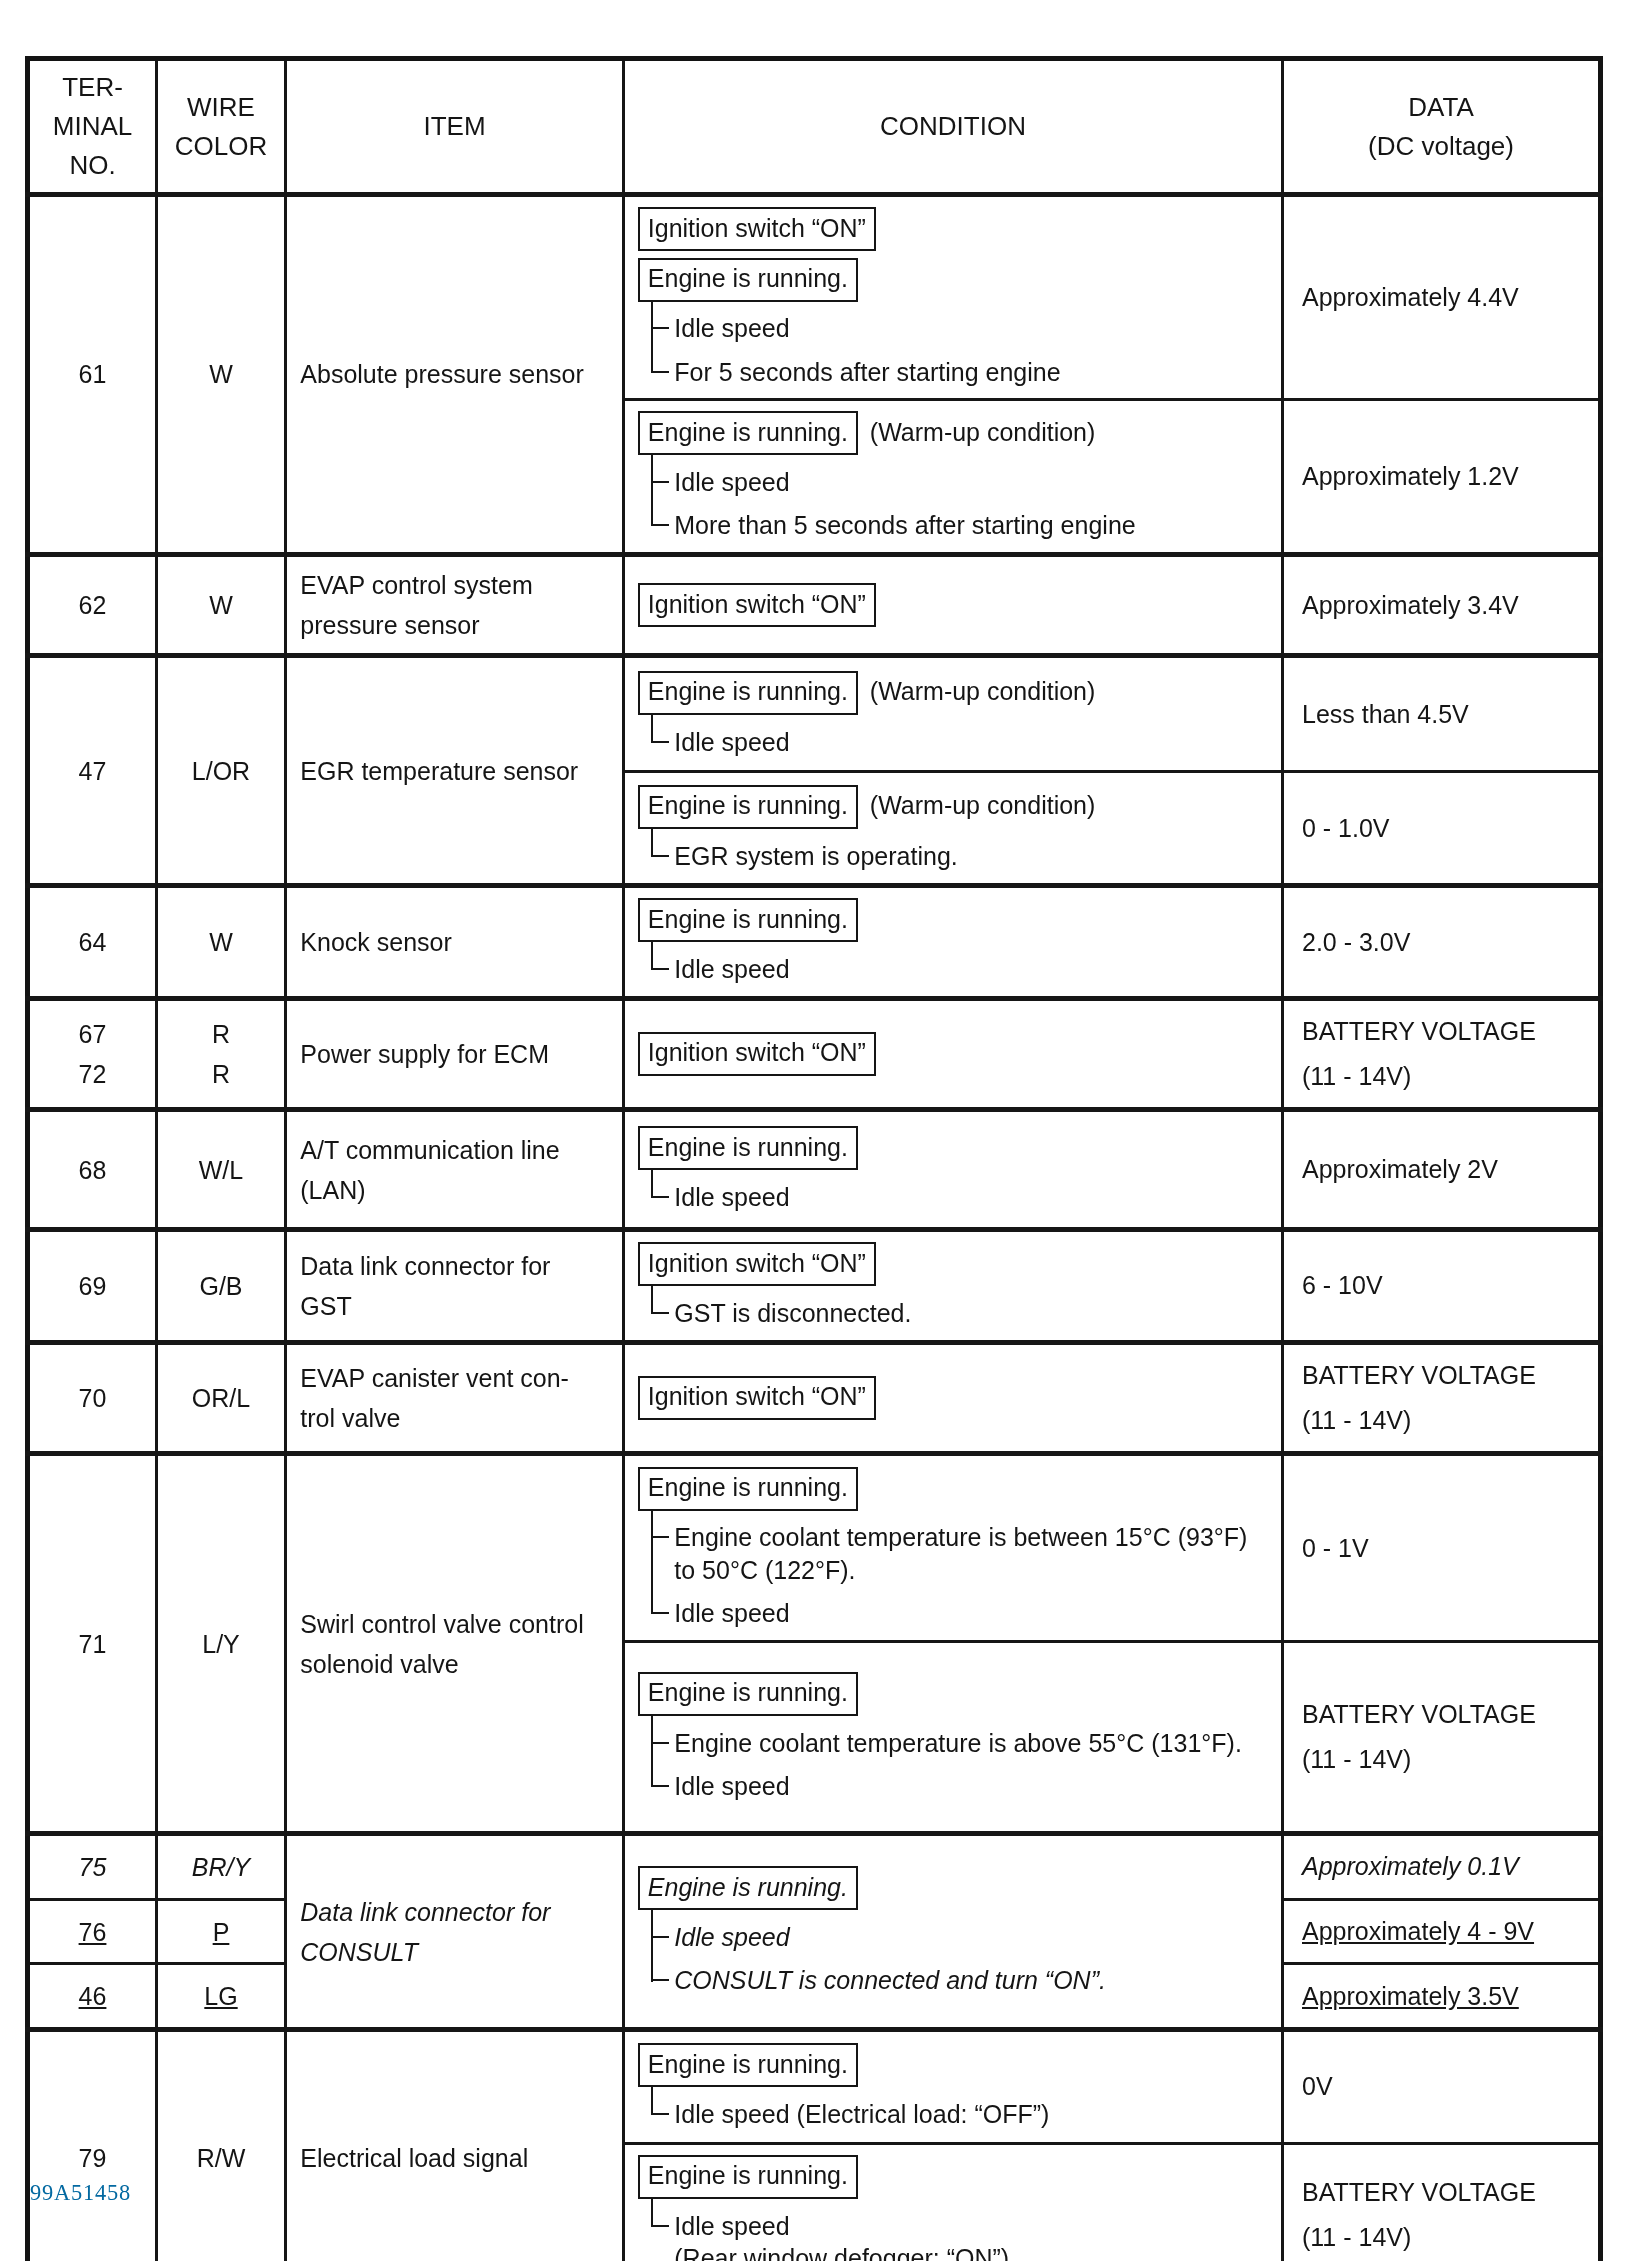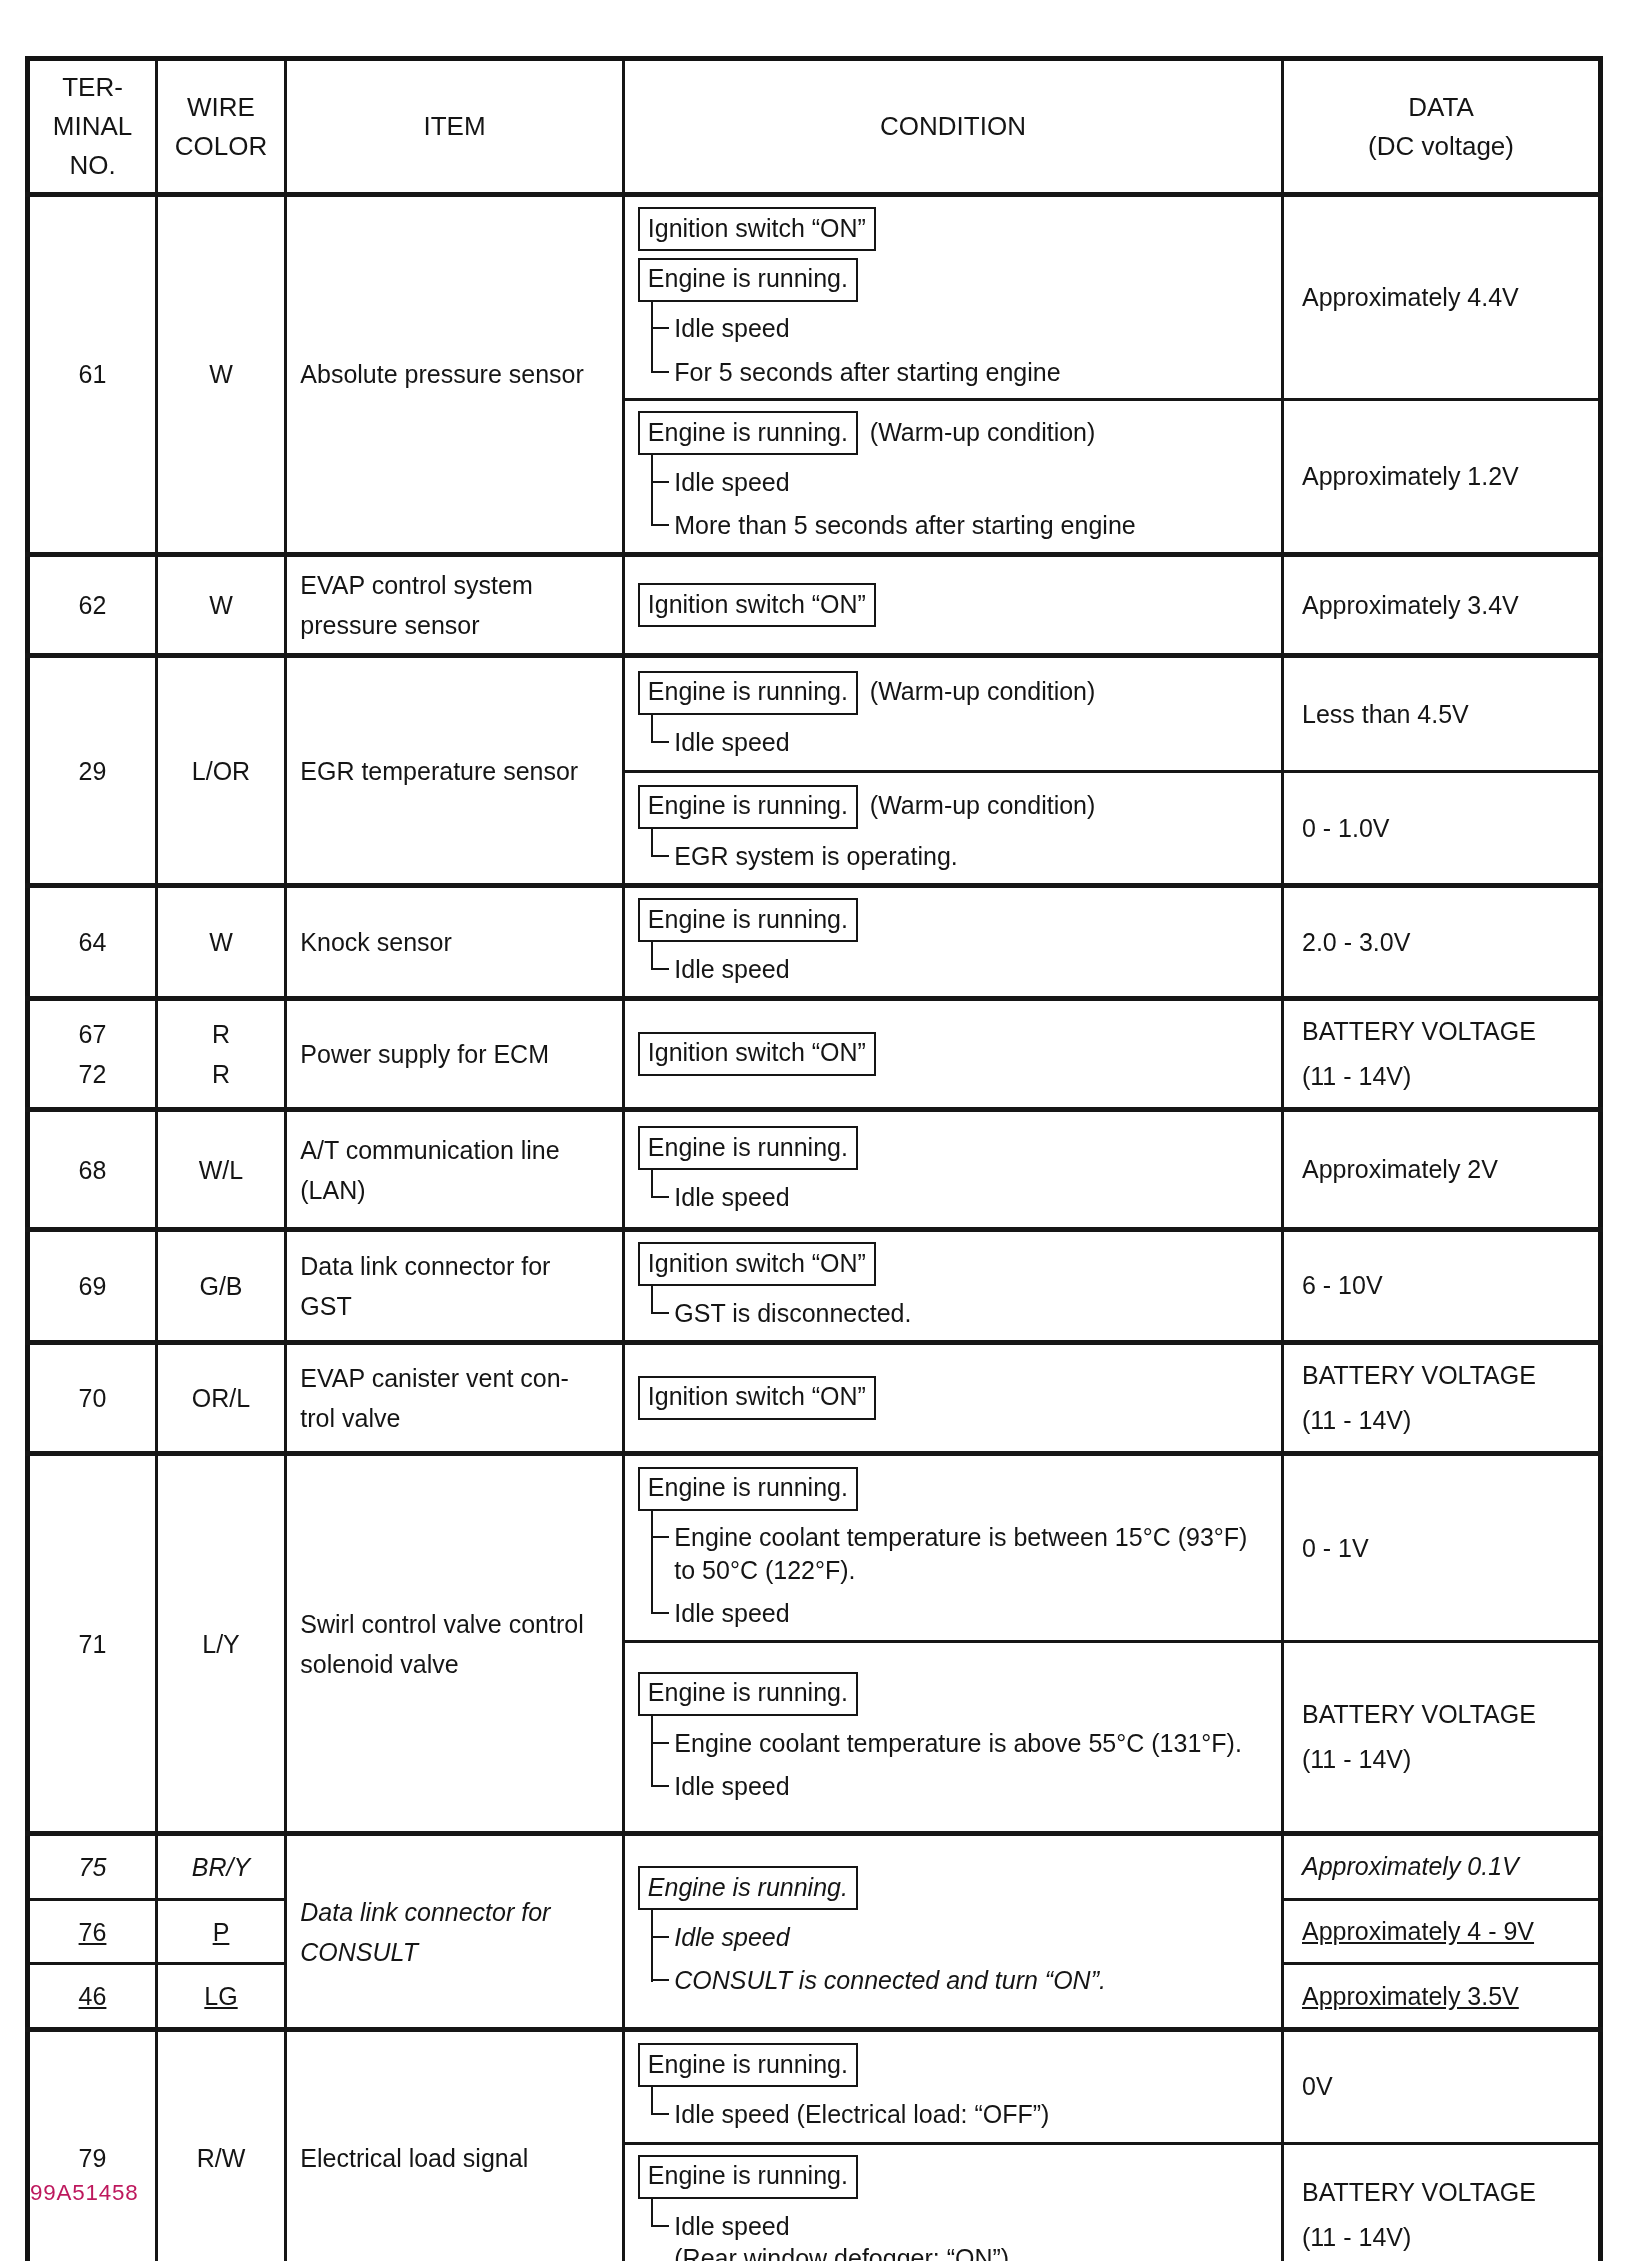--- a/index.html
+++ b/index.html
@@ -83,21 +83,22 @@
     position: absolute;
     left: 12.4px; top: 15px; width: 18px;
     border-top: 2.5px solid #151515;
   }
 
   .footer-code {
     position: absolute;
     left: 30px; top: 2180px;
     font-size: 22.4px;
     letter-spacing: 0.8px;
-    color: #be185d;
+    color: #0369a1;
+    font-family: Liberation Serif, serif;
   }
 
   
   tr.h-head  { height: 136px; }
   tr.h-61a   { height: 182px; }
   tr.h-61b   { height: 139px; }
   tr.h-62    { height: 89px; }
   tr.h-63a   { height: 116px; }
   tr.h-63b   { height: 114px; }
   tr.h-64    { height: 112px; }
@@ -180,21 +181,21 @@
           <div class="cwrap">
             <div class="cblock">
               <span class="cbox">Ignition switch “ON”</span>
             </div>
           </div>
         </td>
         <td class="data">Approximately 3.4V</td>
       </tr>
 
       <tr class="h-63a gt">
-        <td class="term" rowspan="2">29</td>
+        <td class="term" rowspan="2">47</td>
         <td class="wire" rowspan="2">L/OR</td>
         <td class="item" rowspan="2">EGR temperature sensor</td>
         <td class="cond">
           <div class="cwrap">
             <div class="cblock">
               <span class="cbox">Engine is running.</span><span class="csuffix">(Warm-up condition)</span>
               <div class="titem last">Idle speed</div>
             </div>
           </div>
         </td>

